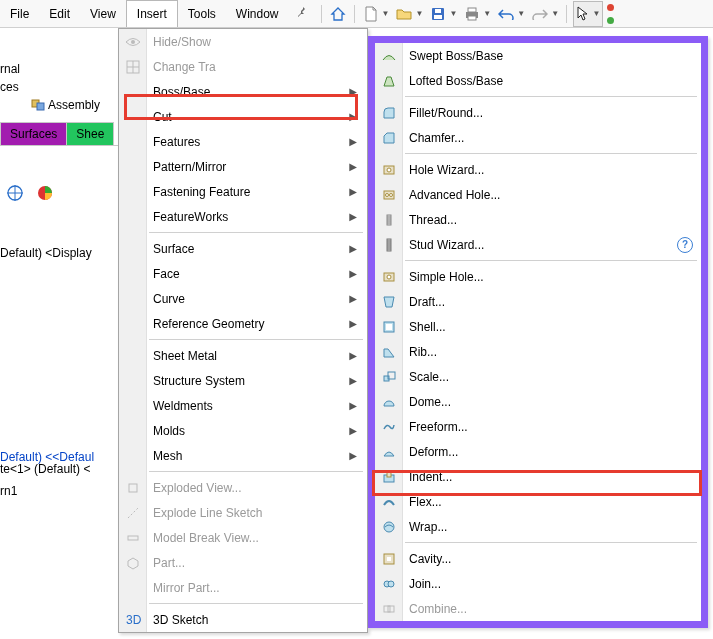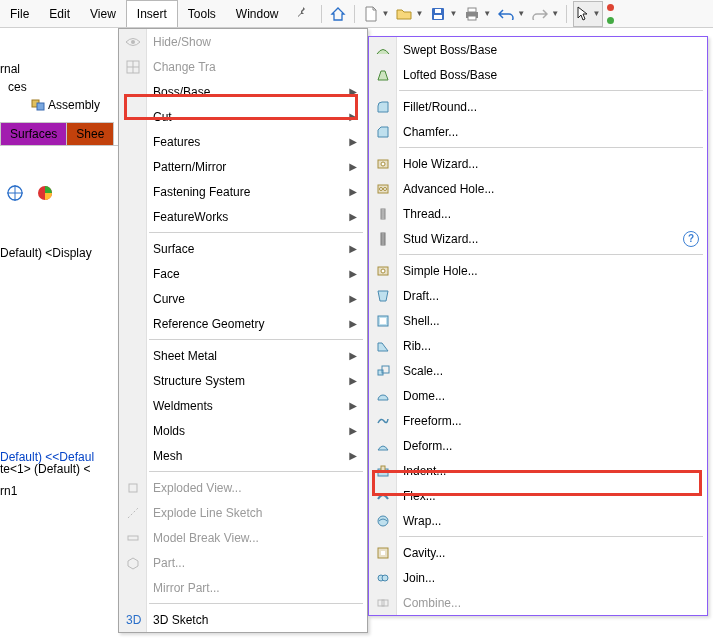--- a/index.html
+++ b/index.html
@@ -21,38 +21,38 @@
   .ribbon .grp { display:flex; flex-direction:column; align-items:center; width: 60px; color:#222; }
   .ribbon .grp .ic { width: 32px; height: 24px; display:flex; align-items:center; justify-content:center;}
   .ribbon .grp .lb { font-size: 10.5px; text-align: center; padding-top: 1px;}
 
   
   .frag { position:absolute; font-size: 12px; color:#000; }
   .fragblue { color: #0645c8; }
 
   
   .tabstrip { position:absolute; left:0; top:122px; display:flex; border-bottom:1px solid #c8c8c8; width:118px;}
-  .tabstrip .t { padding: 4px 9px; border:1px solid #c8c8c8; border-bottom:none; background:#c2410c; margin-right:-1px;}
+  .tabstrip .t { padding: 4px 9px; border:1px solid #c8c8c8; border-bottom:none; background:#22c55e; margin-right:-1px;}
   .tabstrip .t.active { background:#a21caf; }
 
   .icorow { position:absolute; left:6px; top:184px; display:flex; gap:12px;}
 
   
   .menu1 { position:absolute; left:118px; top:28px; width: 250px; background:#fff; border:1px solid #a5a5a5; box-shadow: 2px 2px 3px rgba(0,0,0,.15);}
   .menu1 .iconcol { position:absolute; left:0; top:0; bottom:0; width:28px; background:#f0f0f0; border-right:1px solid #e0e0e0;}
   .menu1 .row { position:relative; display:flex; align-items:center; height:25px; padding-left: 34px;}
   .menu1 .row.dis { color:#9a9a9a; }
   .menu1 .row .arrow { margin-left:auto; margin-right:10px; font-size:10px; color:#555;}
   .menu1 .row .icn { position:absolute; left:5px; width:18px; height:18px; display:flex;align-items:center;justify-content:center;}
   .menu1 .hr { height:1px; background:#d0d0d0; margin: 3px 4px 3px 30px; }
 
   .hl-feat { position:absolute; left:124px; top:94px; width:234px; height:26px; border:3px solid #e63b2e; pointer-events:none; z-index:5;}
 
   
-  .menu2 { position:absolute; left:368px; top:36px; width: 340px; background:#fff; border:1px solid #8b5cf6; box-shadow: 2px 2px 3px rgba(0,0,0,.15);}
+  .menu2 { position:absolute; left:368px; top:36px; width: 340px; background:#fff; border:7px solid #8b5cf6; box-shadow: 2px 2px 3px rgba(0,0,0,.15);}
   .menu2 .iconcol { position:absolute; left:0; top:0; bottom:0; width:28px; background:#f0f0f0; border-right:1px solid #e0e0e0;}
   .menu2 .row { position:relative; display:flex; align-items:center; height:25px; padding-left: 34px;}
   .menu2 .row.dis { color:#9a9a9a; }
   .menu2 .row .icn { position:absolute; left:5px; width:18px; height:18px; display:flex;align-items:center;justify-content:center;}
   .menu2 .hr { height:1px; background:#d0d0d0; margin: 3px 4px 3px 30px; }
   .help { position:absolute; right:8px; width:16px; height:16px; border-radius:50%; background:#fff; border:1px solid #3b7fd4; color:#3b7fd4; font-weight:bold; font-size:10px; display:flex; align-items:center; justify-content:center;}
 
   .hl-indent { position:absolute; left:372px; top:470px; width:330px; height:26px; border:3px solid #e63b2e; pointer-events:none; z-index:5;}
 
   .arrow-btn { position:absolute; width:30px; height:26px; background:#eee; border:1px solid #bbb; display:flex; align-items:center; justify-content:center;}
@@ -174,21 +174,21 @@
         <svg width="24" height="22" viewBox="0 0 24 22">
           <ellipse cx="12" cy="11" rx="9" ry="6" fill="#cde4c0" stroke="#4a8a3a"></ellipse>
           <ellipse cx="12" cy="8" rx="9" ry="3" fill="none" stroke="#4a8a3a"></ellipse>
         </svg>
       </div>
     <div class="lb">Revolv</div>
   </div>
 </div>
 
 <div class="frag" style="left:0;top:62px">rnal</div>
-<div class="frag" style="left:8px;top:80px">ces</div>
+<div class="frag" style="left:0;top:80px">ces</div>
 <div class="frag" style="left:48px;top:98px">Assembly</div>
 <div style="position:absolute;left:30px;top:96px"><svg width="16" height="16" viewBox="0 0 16 16">
       <rect x="2" y="4" width="7" height="7" fill="#e0c060" stroke="#a07a20"></rect>
       <rect x="7" y="7" width="7" height="7" fill="#7aa8e0" stroke="#3a6ab0"></rect>
     </svg></div>
 
 <div class="tabstrip">
   <div class="t active">Surfaces</div>
   <div class="t">Shee</div>
 </div>

